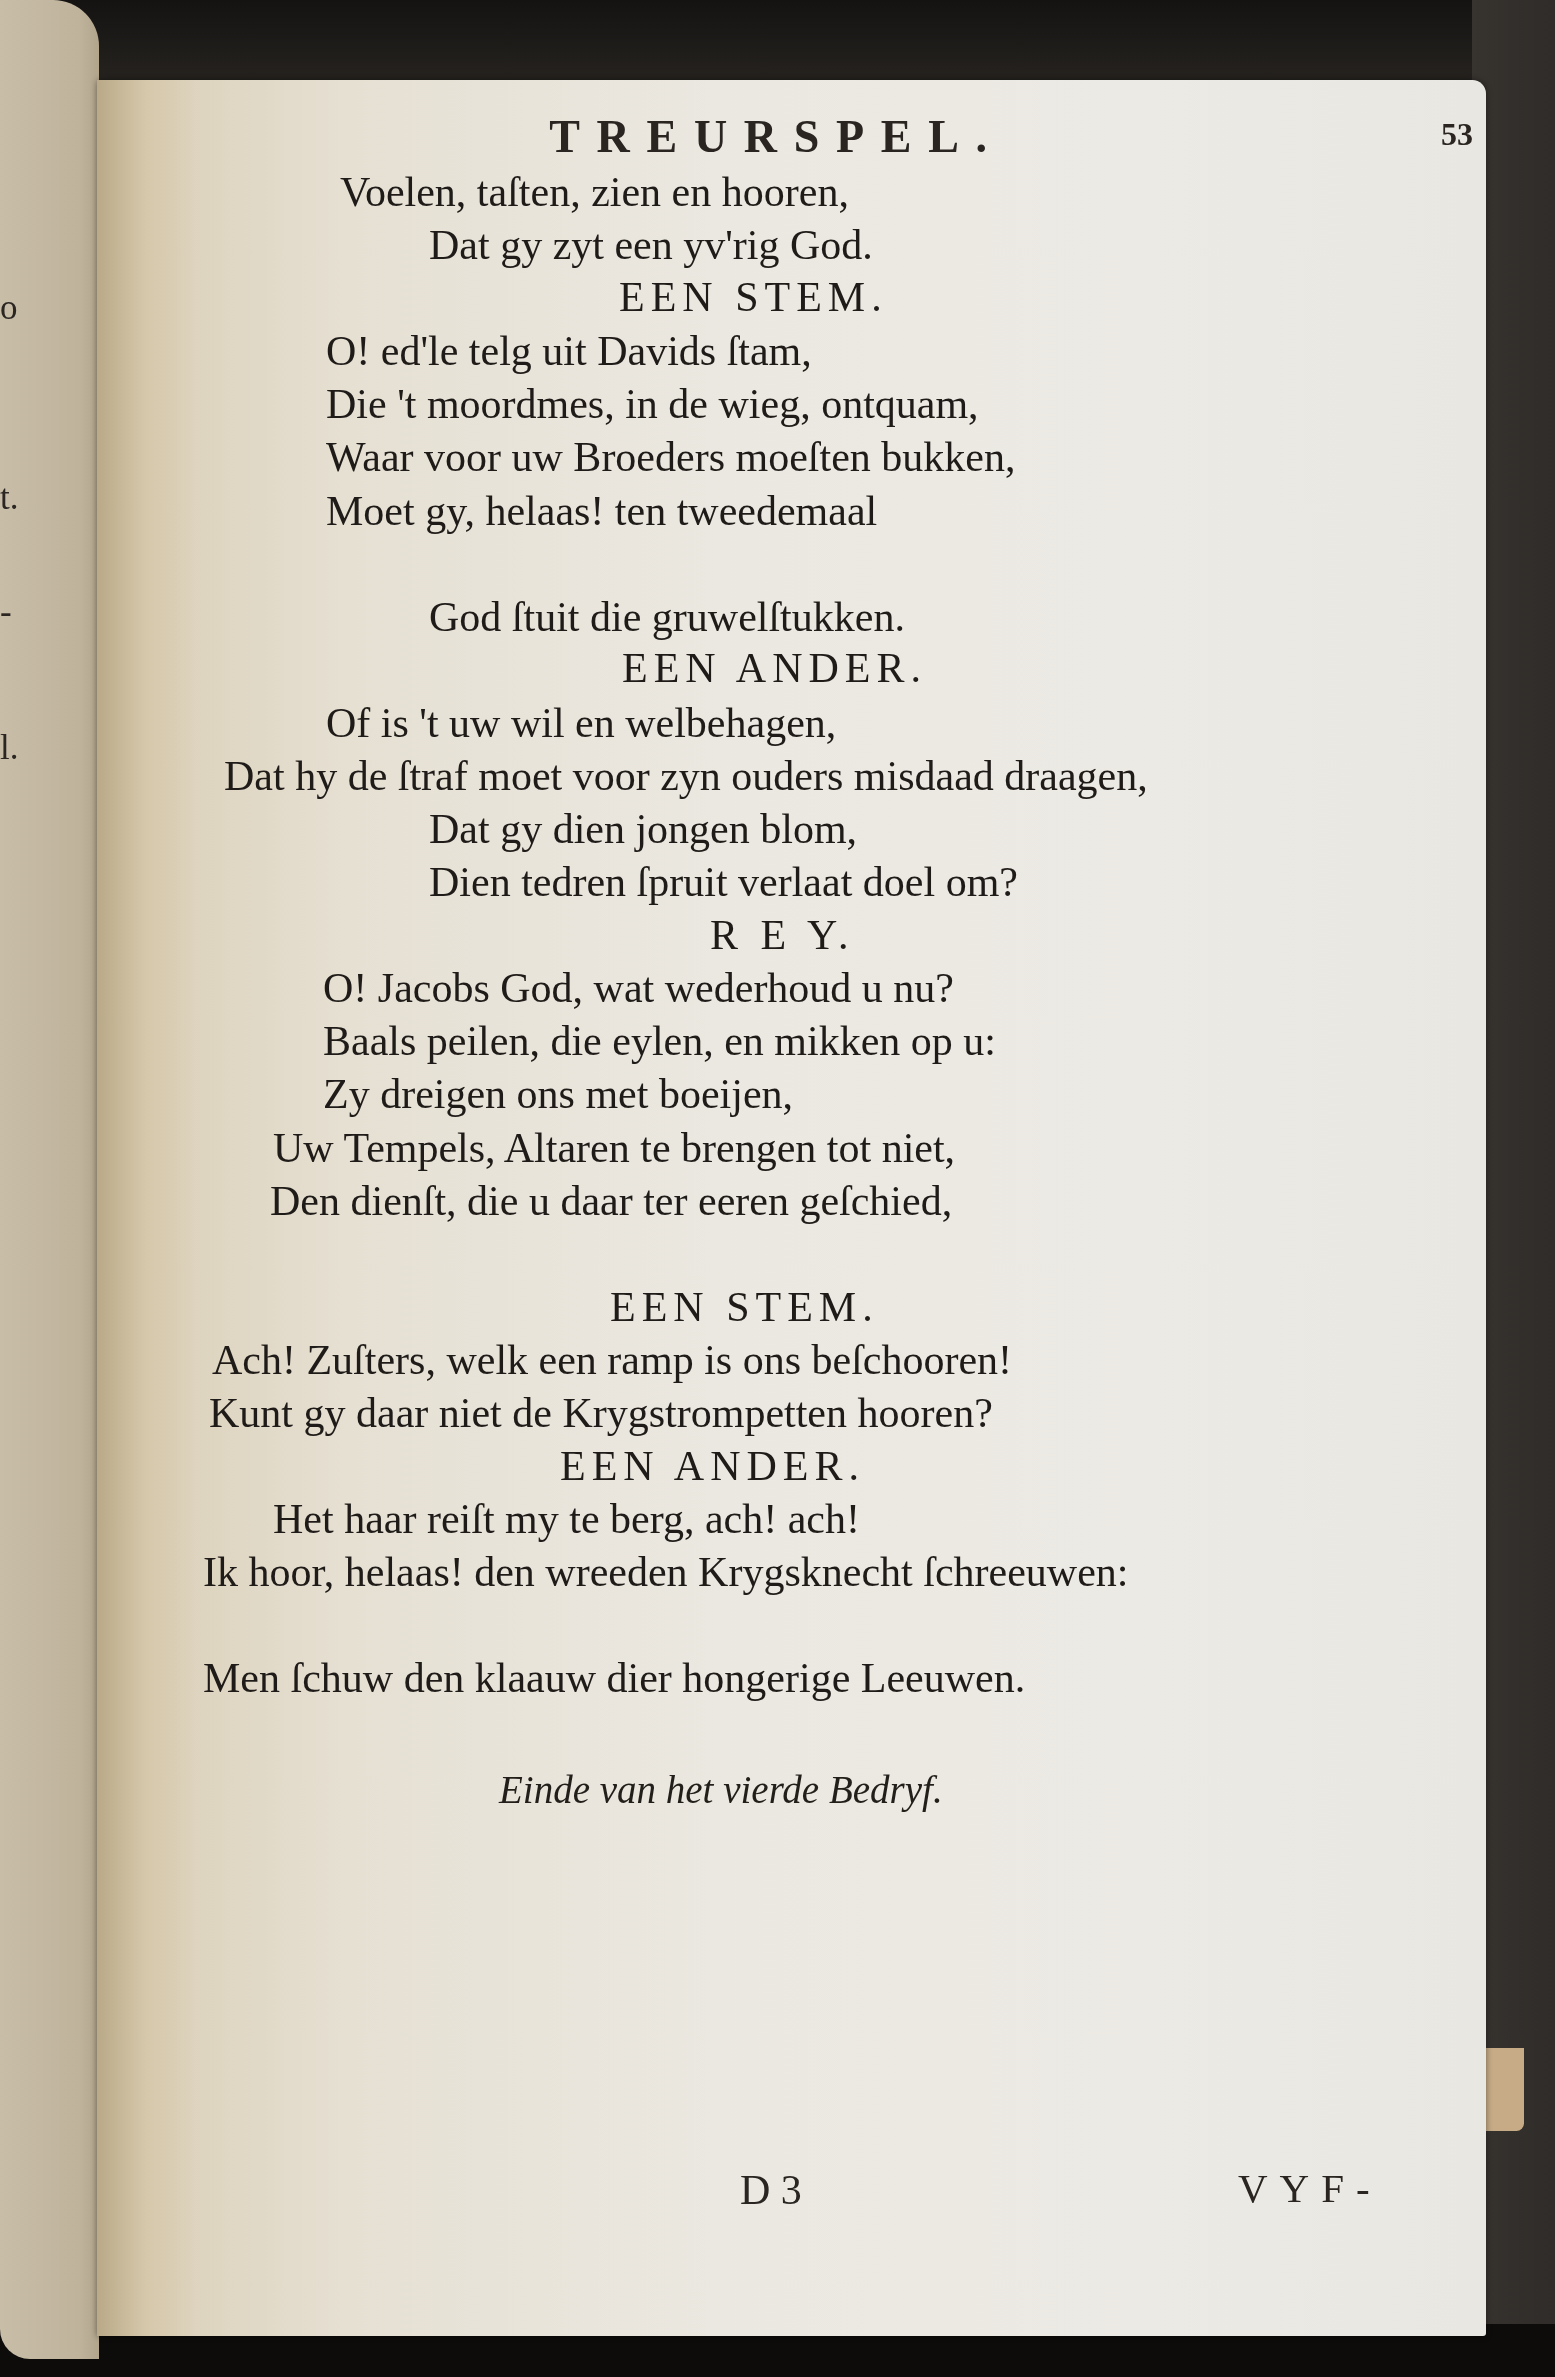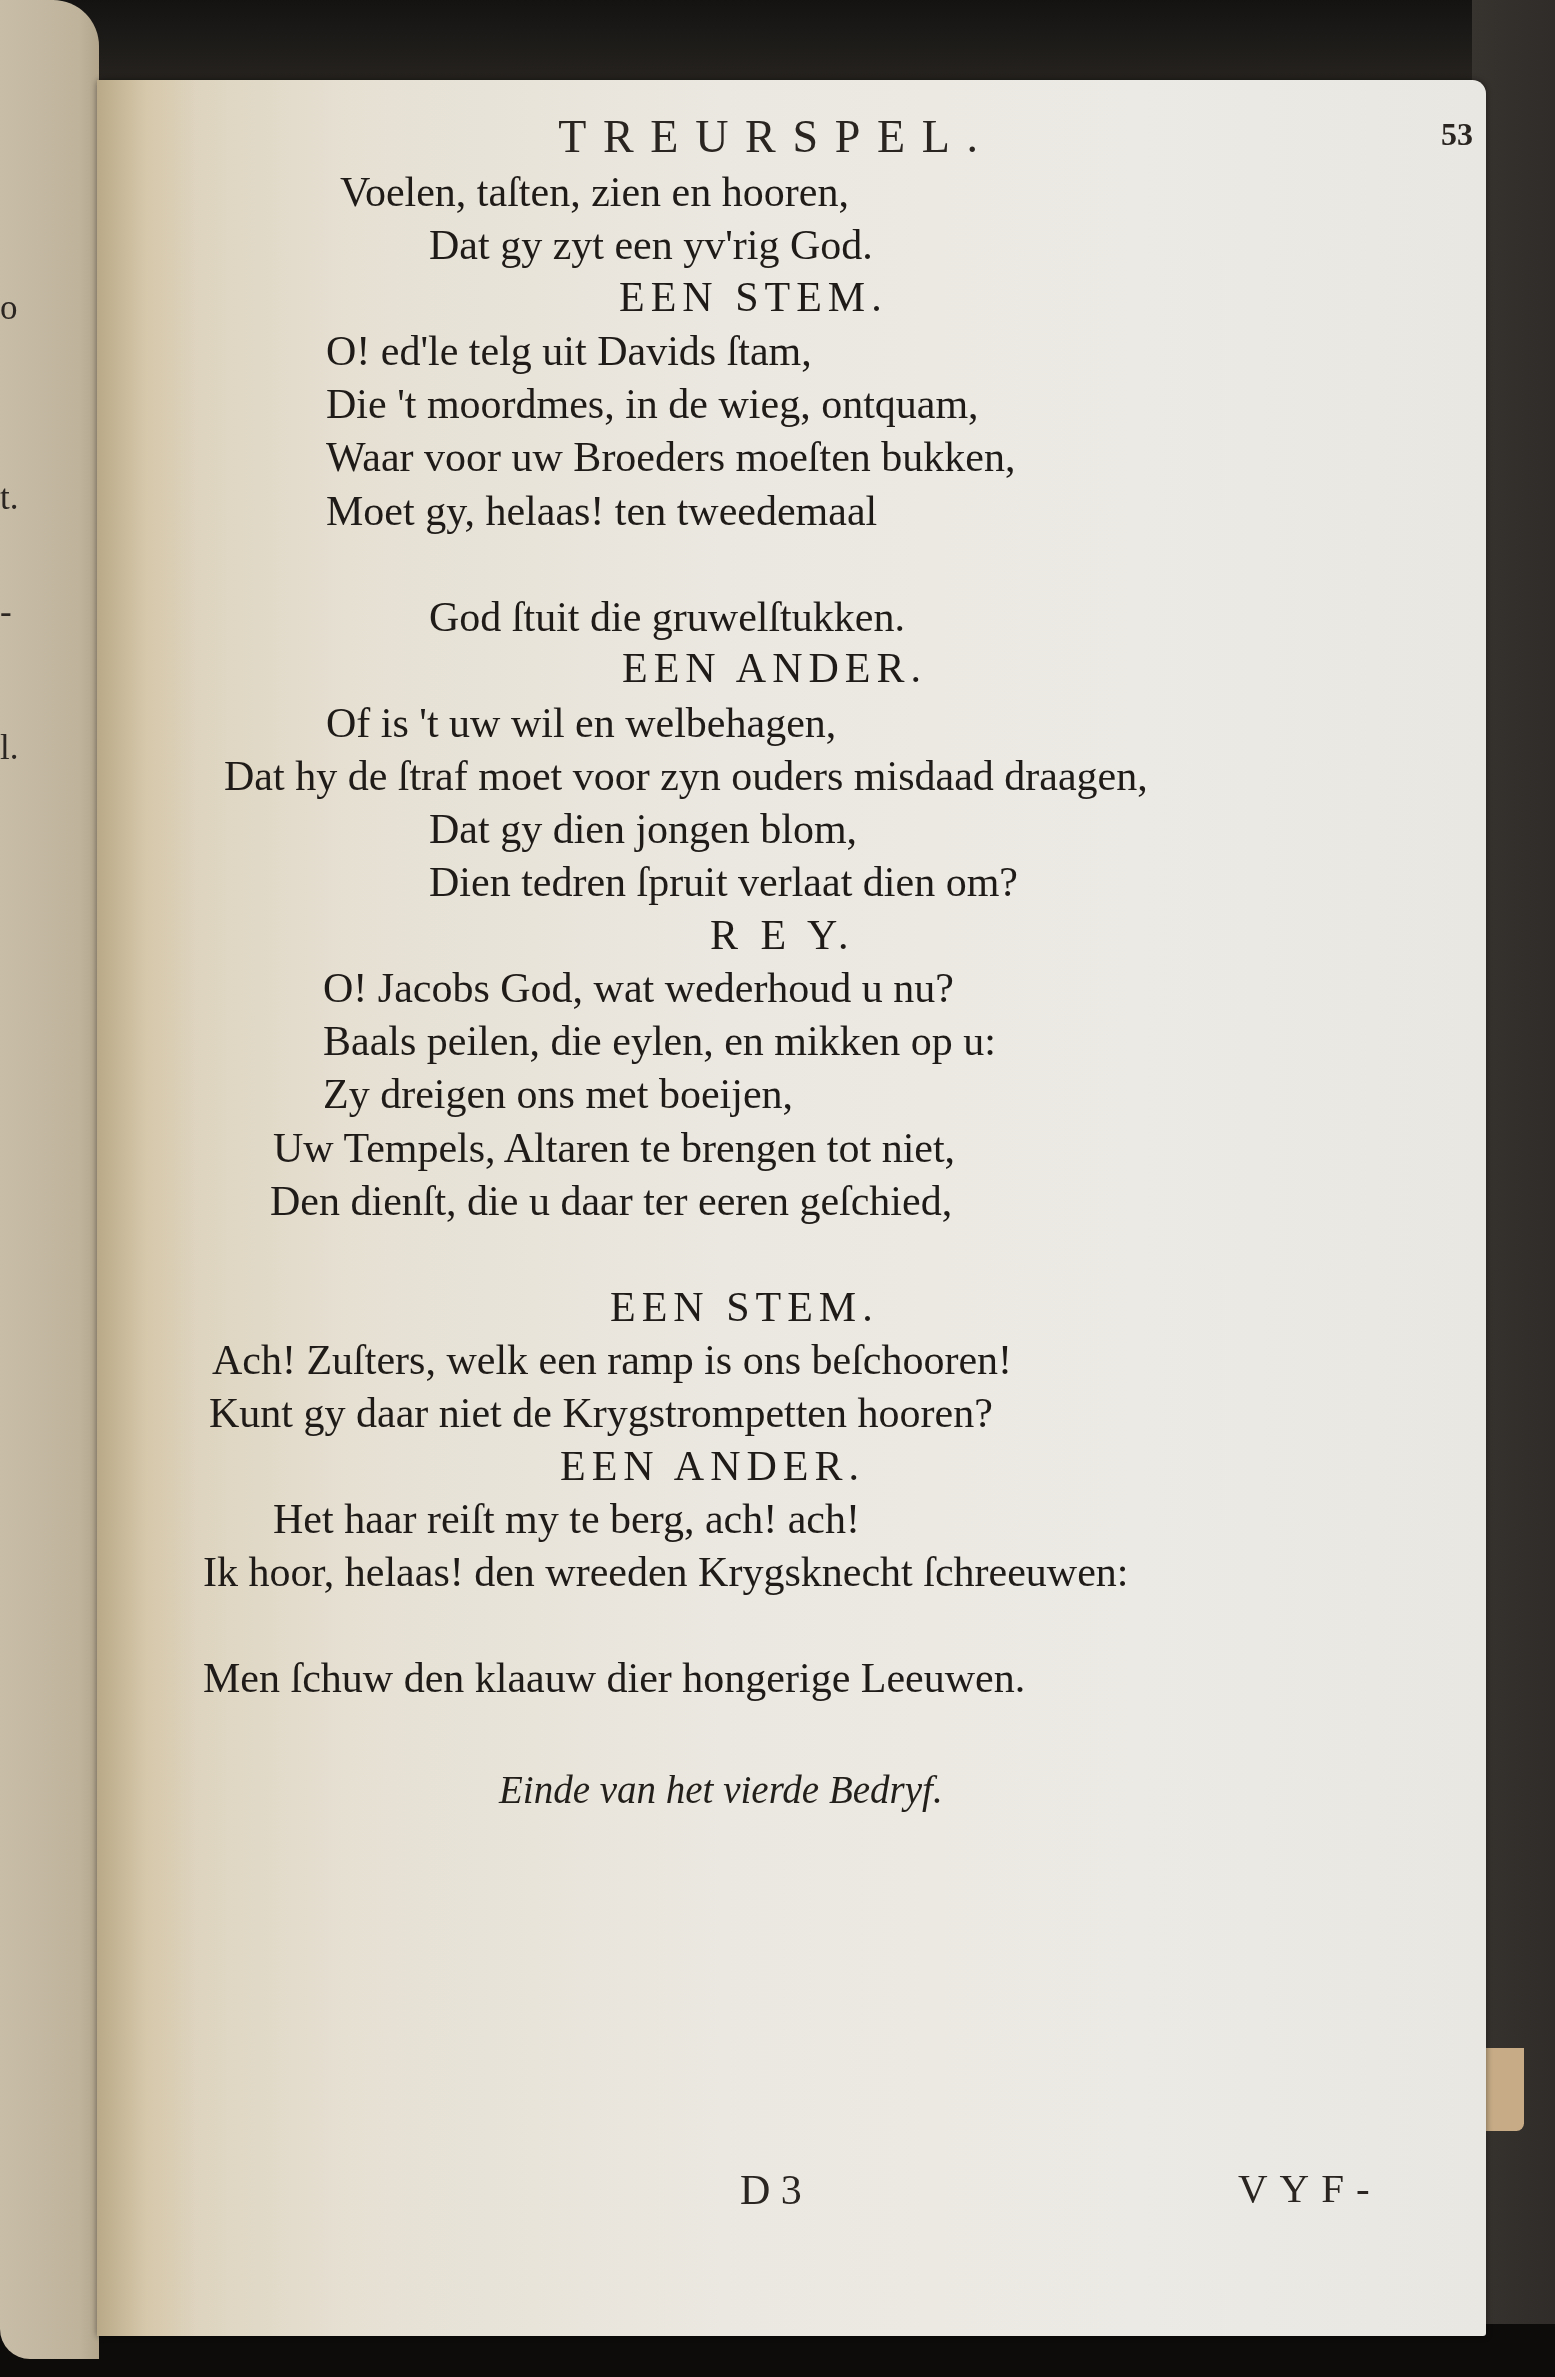--- a/index.html
+++ b/index.html
@@ -44,21 +44,21 @@
     position: absolute; left: 97px; top: 80px; width: 1389px; height: 2256px;
     background: linear-gradient(90deg, #d8ccb2 0%, #e6e0d3 18%, #ebe8e1 45%, #eceae4 75%, #e9e7e1 100%);
     border-radius: 4.6px 13.7px 3px 1.5px;
     box-shadow: 0 0 6px rgba(0,0,0,0.45);
   }
   .running-head {
     position: absolute; top: 30px; left: 0; width: 100%;
     text-align: center; font-size: 46px; letter-spacing: 16.7px; color: #2a2521;
     padding-left: 0;
   }
-  .running-head span { margin-left: -30px; }
+  .running-head span { margin-left: -30px; font-weight: bold; }
   .page-number {
     position: absolute; top: 36px; right: 13px; font-size: 32px; color: #2a2521; font-weight: bold;
   }
   .verse {
     position: absolute; left: 0; top: 0; width: 100%; height: 100%;
     color: #1f1b18; font-size: 42px;
   }
   .line {
     position: absolute; white-space: nowrap; line-height: 1;
   }
@@ -98,21 +98,21 @@
       <div class="speaker" style="left: 522px; top: 196px;">EEN STEM.</div>
       <div class="line" style="left: 229px; top: 250px;">O! ed'le telg uit Davids ſtam,</div>
       <div class="line" style="left: 229px; top: 303px;">Die 't moordmes, in de wieg, ontquam,</div>
       <div class="line" style="left: 229px; top: 356px;">Waar voor uw Broeders moeſten bukken,</div>
       <div class="line" style="left: 229px; top: 410px;">Moet gy, helaas! ten tweedemaal</div>
       <div class="line" style="left: 332px; top: 516px;">God ſtuit die gruwelſtukken.</div>
       <div class="speaker" style="left: 525px; top: 567px;">EEN ANDER.</div>
       <div class="line" style="left: 229px; top: 622px;">Of is 't uw wil en welbehagen,</div>
       <div class="line" style="left: 127px; top: 675px;">Dat hy de ſtraf moet voor zyn ouders misdaad draagen,</div>
       <div class="line" style="left: 332px; top: 728px;">Dat gy dien jongen blom,</div>
-      <div class="line" style="left: 332px; top: 781px;">Dien tedren ſpruit verlaat dien om?</div>
+      <div class="line" style="left: 332px; top: 781px;">Dien tedren ſpruit verlaat doel om?</div>
       <div class="speaker" style="left: 613px; top: 834px;">R E Y.</div>
       <div class="line" style="left: 226px; top: 887px;">O! Jacobs God, wat wederhoud u nu?</div>
       <div class="line" style="left: 226px; top: 940px;">Baals peilen, die eylen, en mikken op u:</div>
       <div class="line" style="left: 226px; top: 993px;">Zy dreigen ons met boeijen,</div>
       <div class="line" style="left: 176px; top: 1047px;">Uw Tempels, Altaren te brengen tot niet,</div>
       <div class="line" style="left: 173px; top: 1100px;">Den dienſt, die u daar ter eeren geſchied,</div>
       <div class="speaker" style="left: 513px; top: 1206px;">EEN STEM.</div>
       <div class="line" style="left: 115px; top: 1259px;">Ach! Zuſters, welk een ramp is ons beſchooren!</div>
       <div class="line" style="left: 112px; top: 1312px;">Kunt gy daar niet de Krygstrompetten hooren?</div>
       <div class="speaker" style="left: 463px; top: 1365px;">EEN ANDER.</div>

